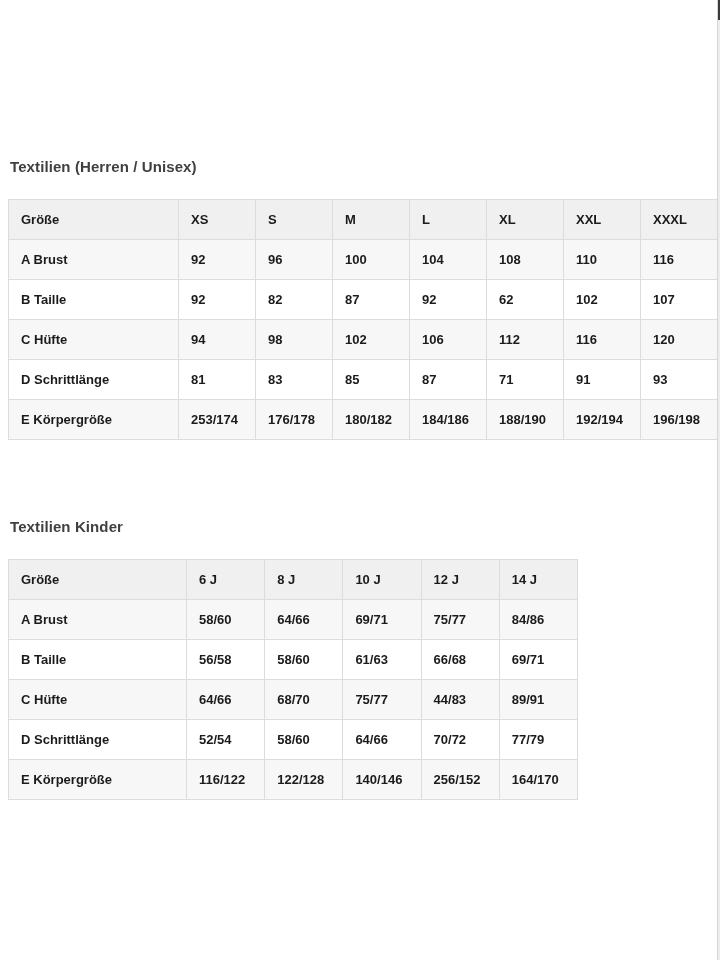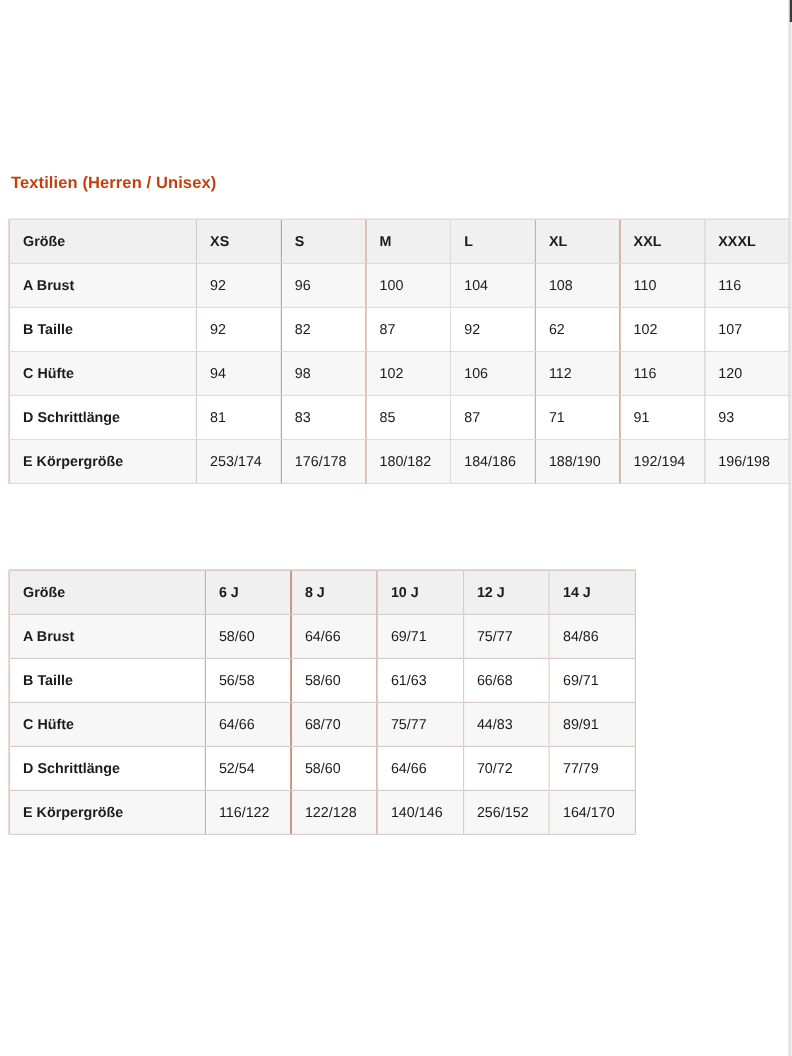--- a/index.html
+++ b/index.html
@@ -11,28 +11,28 @@
     color: #1b1b1b;
     overflow: hidden;
     position: relative;
   }
   .page {
     padding: 158px 10px 0 8px;
   }
   .section-title {
     font-size: 15px;
     font-weight: bold;
-    color: #c2410c;
+    color: #404040;
     margin: 0 0 24px 2px;
     letter-spacing: 0.1px;
   }
   .size-table {
     border-collapse: collapse;
     table-layout: fixed;
-    background: #c2410c;
+    background: #4c1d95;
   }
   .table-adults { width: 710px; }
   .table-kids  { width: 570px; }
   .size-table th,
   .size-table td {
     border: 1px solid #dcdcdc;
     height: 40px;
     padding: 0 4px 0 12px;
     text-align: left;
     vertical-align: middle;
@@ -41,21 +41,21 @@
     overflow: hidden;
   }
   .size-table thead th {
     background: #f0f0f0;
     font-weight: bold;
   }
   .size-table tbody th.row-label {
     font-weight: bold;
   }
   .size-table tbody td {
-    font-weight: normal;
+    font-weight: bold;
   }
   .size-table tbody tr:nth-child(odd)  { background: #f7f7f7; }
   .size-table tbody tr:nth-child(even) { background: #ffffff; }
   .table-adults col.label-col { width: 170px; }
   .table-kids  col.label-col { width: 178px; }
   .chart-section + .chart-section { margin-top: 78px; }
 
   
   .scrollbar-track {
     position: absolute;
@@ -151,20 +151,21 @@
             <td>184/186</td>
             <td>188/190</td>
             <td>192/194</td>
             <td>196/198</td>
           </tr>
         </tbody>
       </table>
   </section>
 
   <section class="chart-section">
+    <h2 class="section-title">Textilien Kinder</h2>
     <table class="size-table table-kids">
         <colgroup>
           <col class="label-col">
           <col>
           <col>
           <col>
           <col>
           <col>
         </colgroup>
         <thead>

